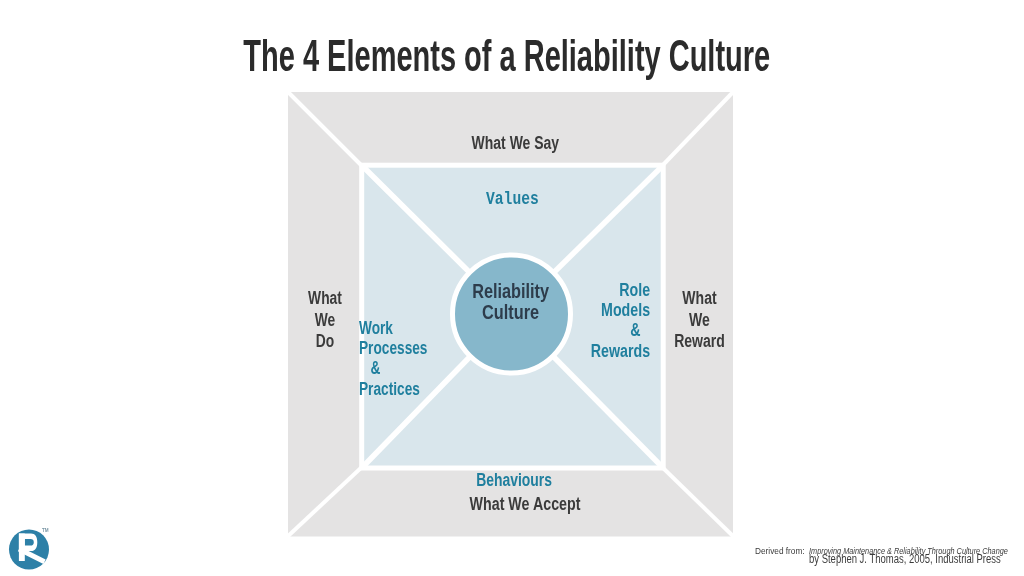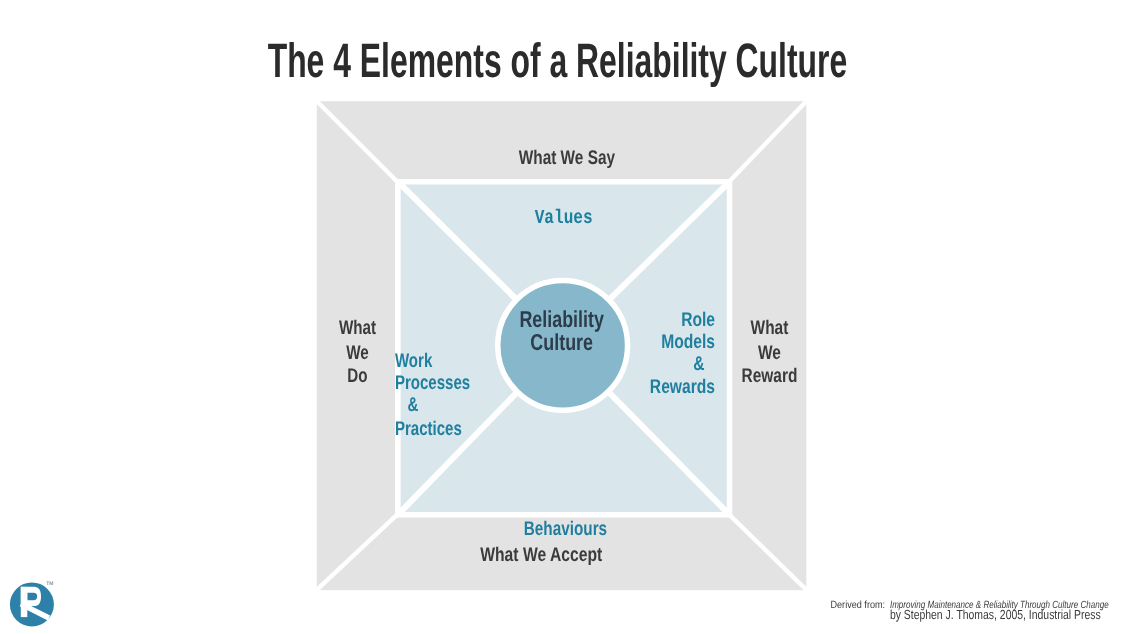--- a/index.html
+++ b/index.html
@@ -30,21 +30,21 @@
   <circle cx="511.5" cy="314" r="59" fill="#86b7cb" stroke="#ffffff" stroke-width="5"></circle>
 </svg>
 
 <div class="abs ctr" style="left:-5px;top:33.7px;width:1024px;">
   <span class="cond" id="title" style="font-size:44px;font-weight:bold;color:#2b2b2b;line-height:44px;transform:scaleX(0.659);">The 4 Elements of a Reliability Culture</span>
 </div>
 
 <div class="abs ctr" style="left:415.7px;top:134px;width:200px;">
   <span class="cond dark" id="say" style="font-size:18px;line-height:18px;transform:scaleX(0.776);">What We Say</span>
 </div>
-<div class="abs ctr" style="left:392px;top:495px;width:200px;">
+<div class="abs ctr" style="left:425px;top:495px;width:200px;">
   <span class="cond dark" id="accept" style="font-size:18px;line-height:18px;transform:scaleX(0.792);">What We Accept</span>
 </div>
 <div class="abs ctr" style="left:224.5px;top:288.1px;width:200px;">
   <span class="cond dark" id="do" style="font-size:18px;line-height:21.5px;transform:scaleX(0.768);">What<br>We<br>Do</span>
 </div>
 <div class="abs ctr" style="left:599.6px;top:288.1px;width:200px;">
   <span class="cond dark" id="reward" style="font-size:18px;line-height:21.5px;transform:scaleX(0.78);">What<br>We<br>Reward</span>
 </div>
 
 <div class="abs ctr" style="left:412.7px;top:190px;width:200px;font-family:Liberation Mono, monospace;">

